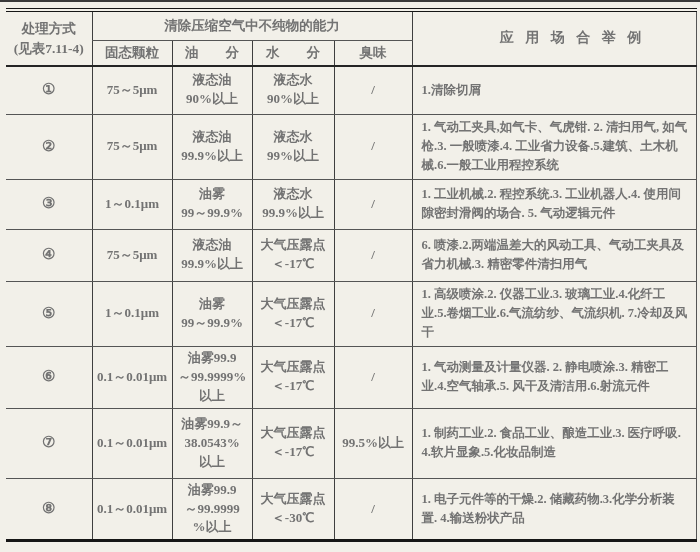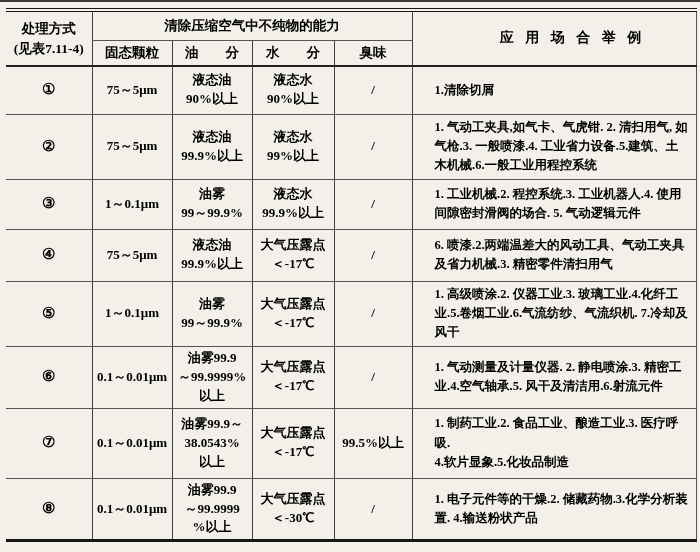--- a/index.html
+++ b/index.html
@@ -2,21 +2,21 @@
 <html><head>
 <meta charset="utf-8">
 <style>
   html,body { margin:0; padding:0; }
   .page {
     position: relative;
     width: 700px;
     height: 552px;
     background: #f2f0e9;
     font-family: "Liberation Serif", serif;
-    color: #000000;
+    color: #737373;
     overflow: hidden;
   }
   .scan-top {
     position:absolute; top:0; left:0; right:0; height:2px;
     background:#3a3a3a;
   }
   table.air-table {
     position:absolute; left:6px; top:8px;
     width:690px;
     border-collapse:collapse;
@@ -37,21 +37,21 @@
   }
   .bl  { border-left:1px solid #3f3f3f; }
   .bb  { border-bottom:1px solid #555;font-family:Liberation Serif, serif; }
   .bb2 { border-bottom:2px solid #242424; }
   .hdr { font-size:13.5px; }
   .hdr-app { letter-spacing:4px; font-size:14px;padding-left:40px; }
   .id-cell { font-size:15px; }
   .particle { font-size:13px; }
   .app {
     text-align:left;
-    padding:3px 6px 3px 22px;
+    padding:3px 6px 3px 9px;
     font-size:12.5px;
     line-height:1.55;
   }
   tr.hr1 { height:30px; }
   tr.hr2 { height:26px; }
   tr.r1 { height:48px; }
   tr.r2 { height:64px; }
   tr.r3 { height:50px; }
   tr.r4 { height:52px; }
   tr.r5 { height:64px; }

